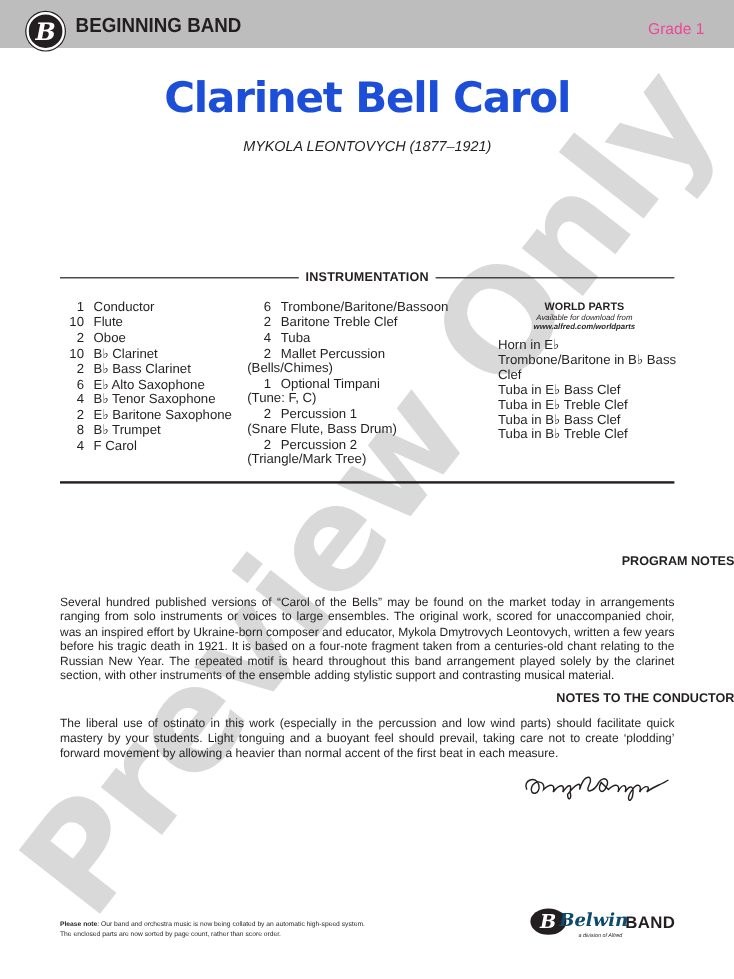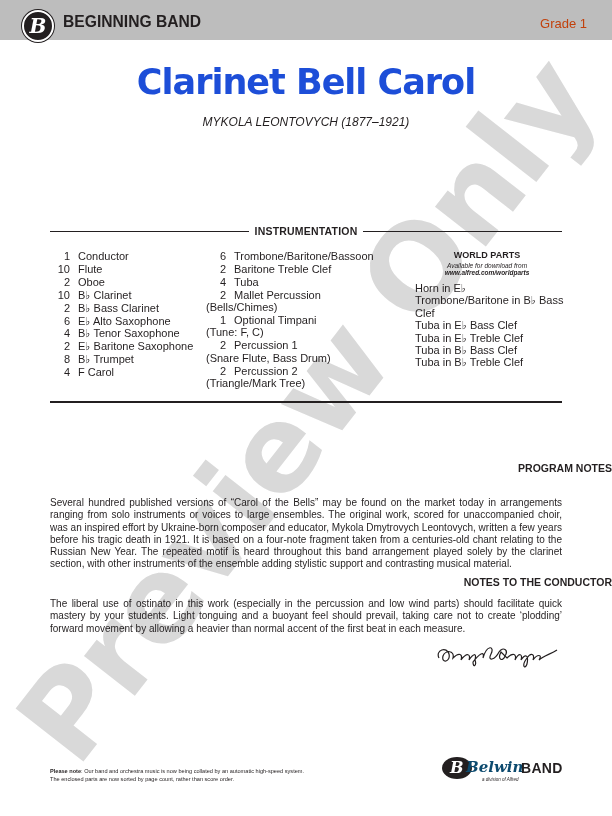--- a/index.html
+++ b/index.html
@@ -19,21 +19,21 @@
     .series-logo span {
       color: #fff; font-family: "DejaVu Serif", serif; font-style: italic; font-weight: bold;
       font-size: 20px; line-height: 1;
     }
     .series-name {
       position: absolute; left: 63px; top: 12px;
       font-family: "Liberation Sans", sans-serif; font-weight: bold; font-size: 17px;
       letter-spacing: 0px; color: #231f20; transform: scaleX(0.92); transform-origin: left center;
     }
     .grade {
-      position: absolute; right: 25px; top: 16px; font-size: 13px; color: #c2410c;
+      position: absolute; right: 25px; top: 16px; font-size: 13px; color: #ec4899;
     }
 
     .title {
       position: absolute; left: 0; width: 612px; top: 62px; text-align: center;
       font-family: "DejaVu Sans", sans-serif; font-weight: bold; font-size: 35px; letter-spacing: -1px;
       color: #1d4ed8;
     }
     .composer, .arranger {
       position: absolute; left: 0; width: 612px; text-align: center;
       font-style: italic; font-size: 12px; color: #231f20;

